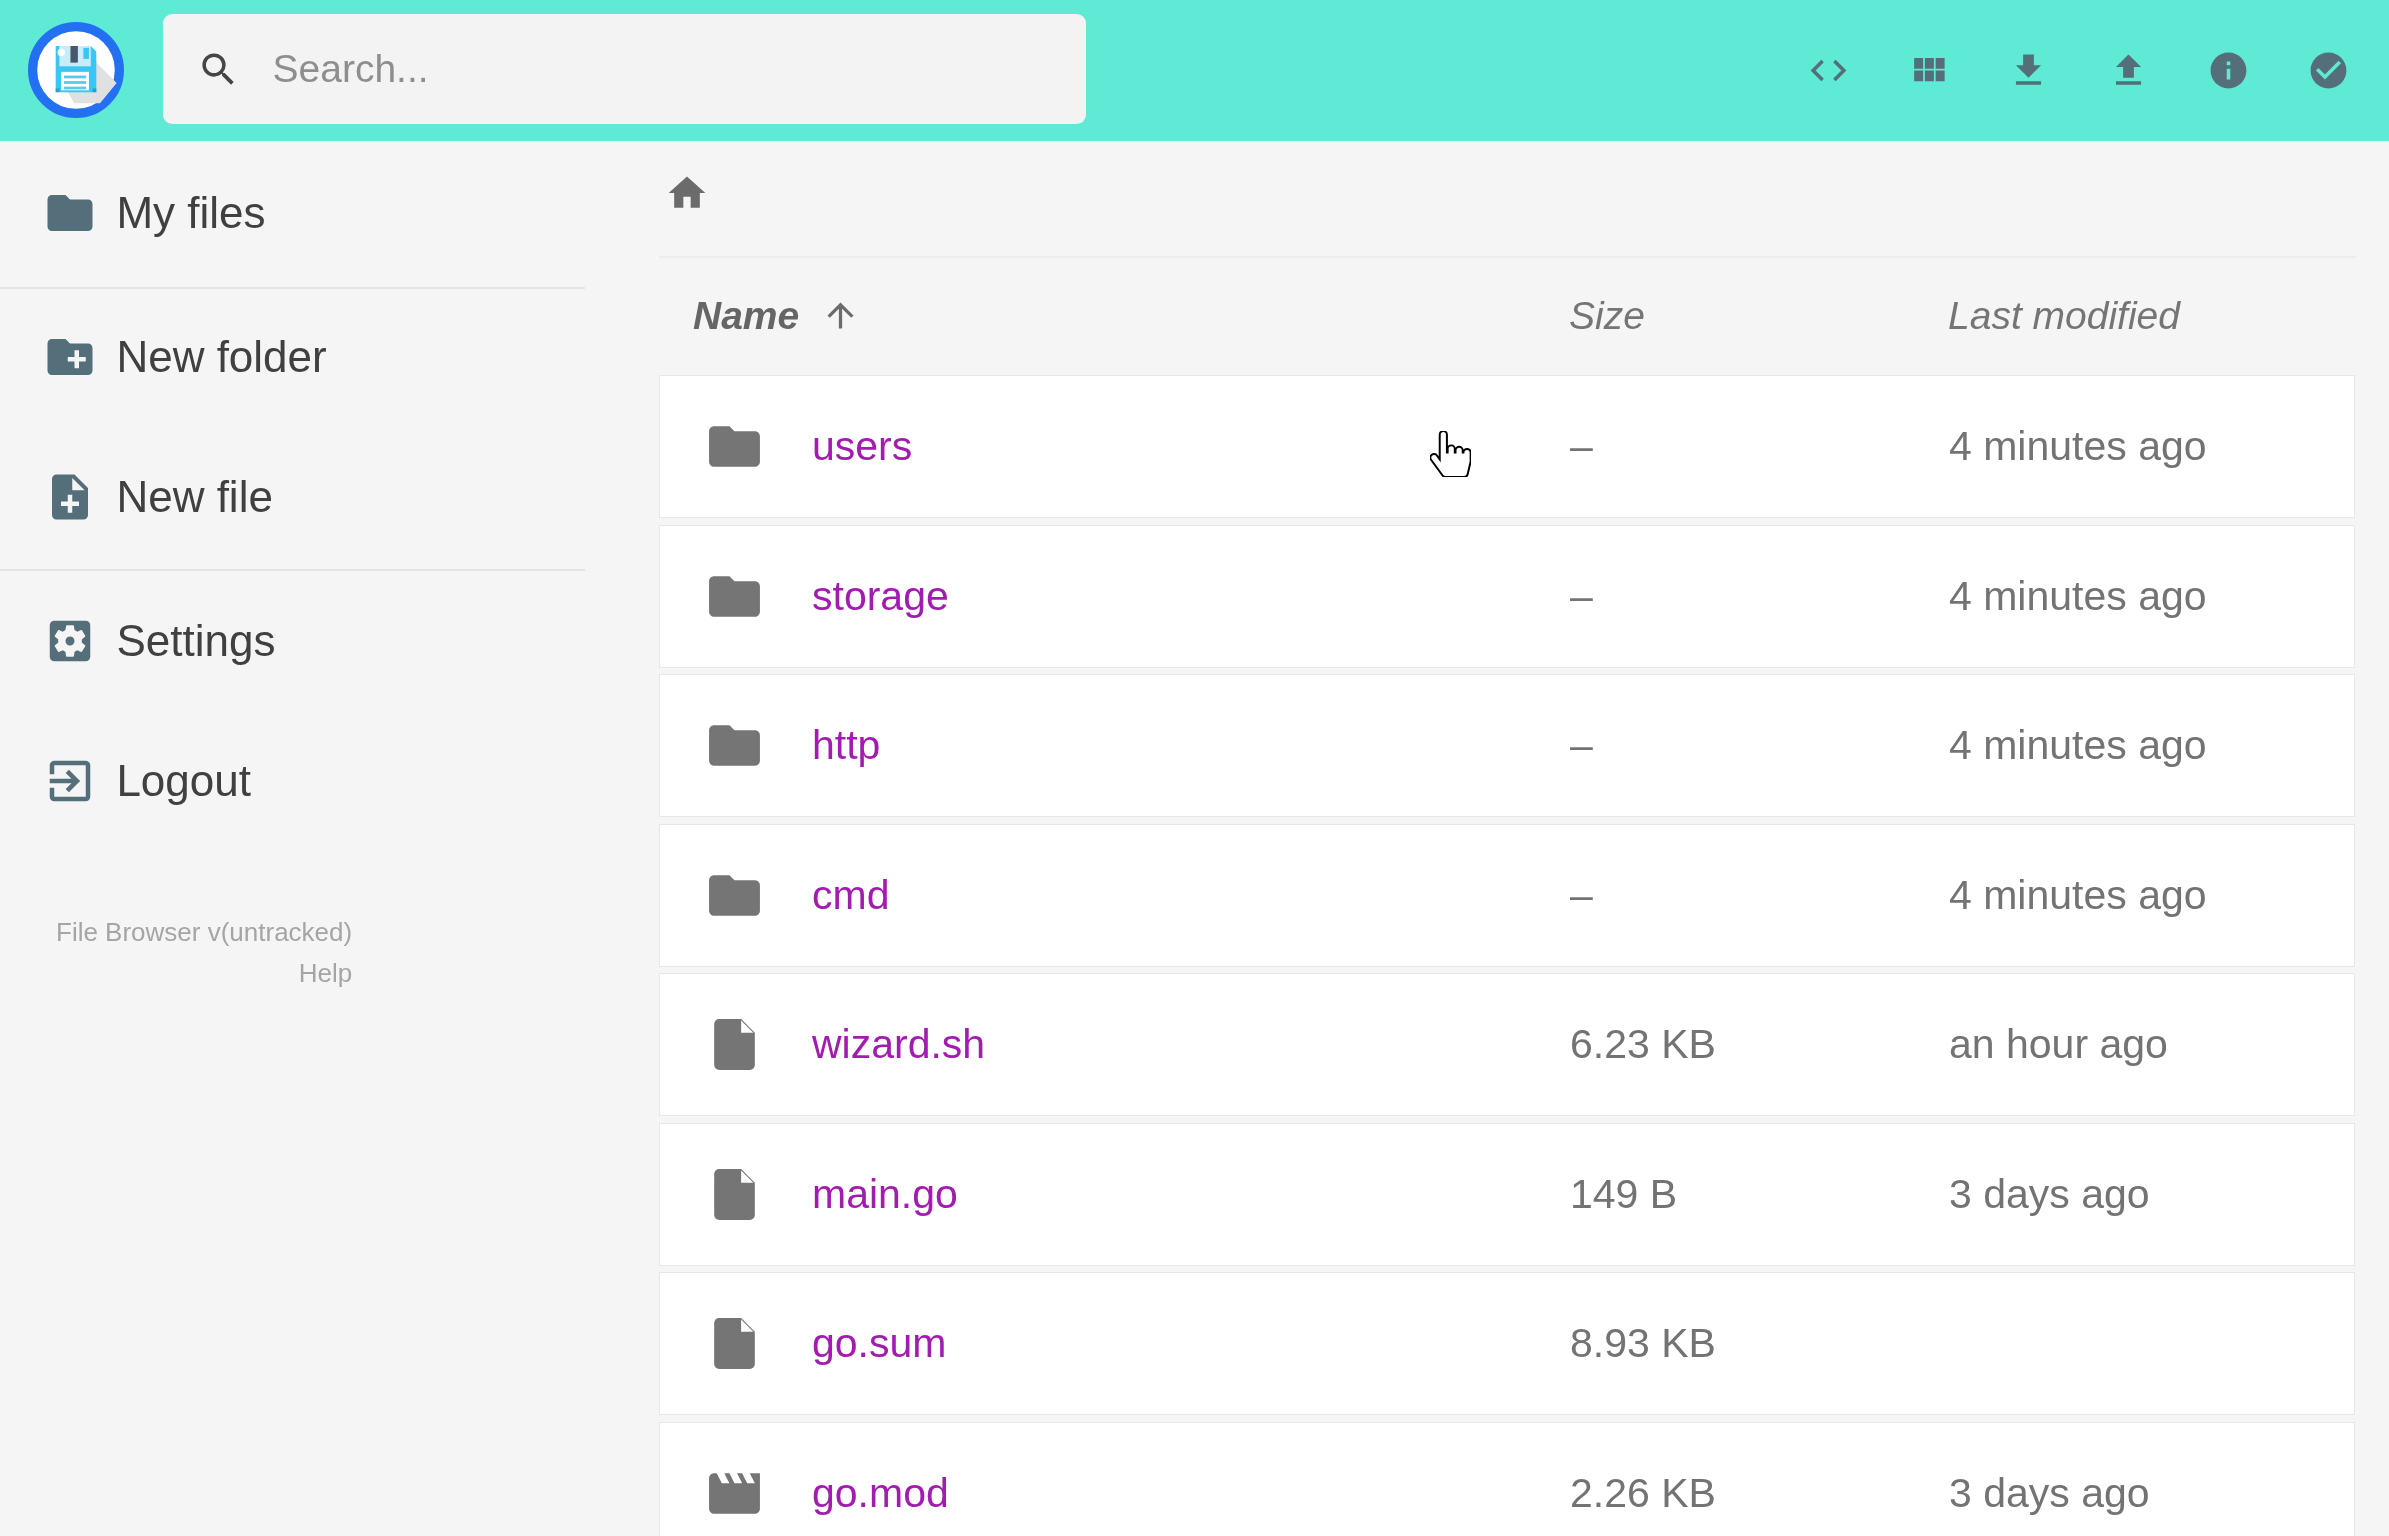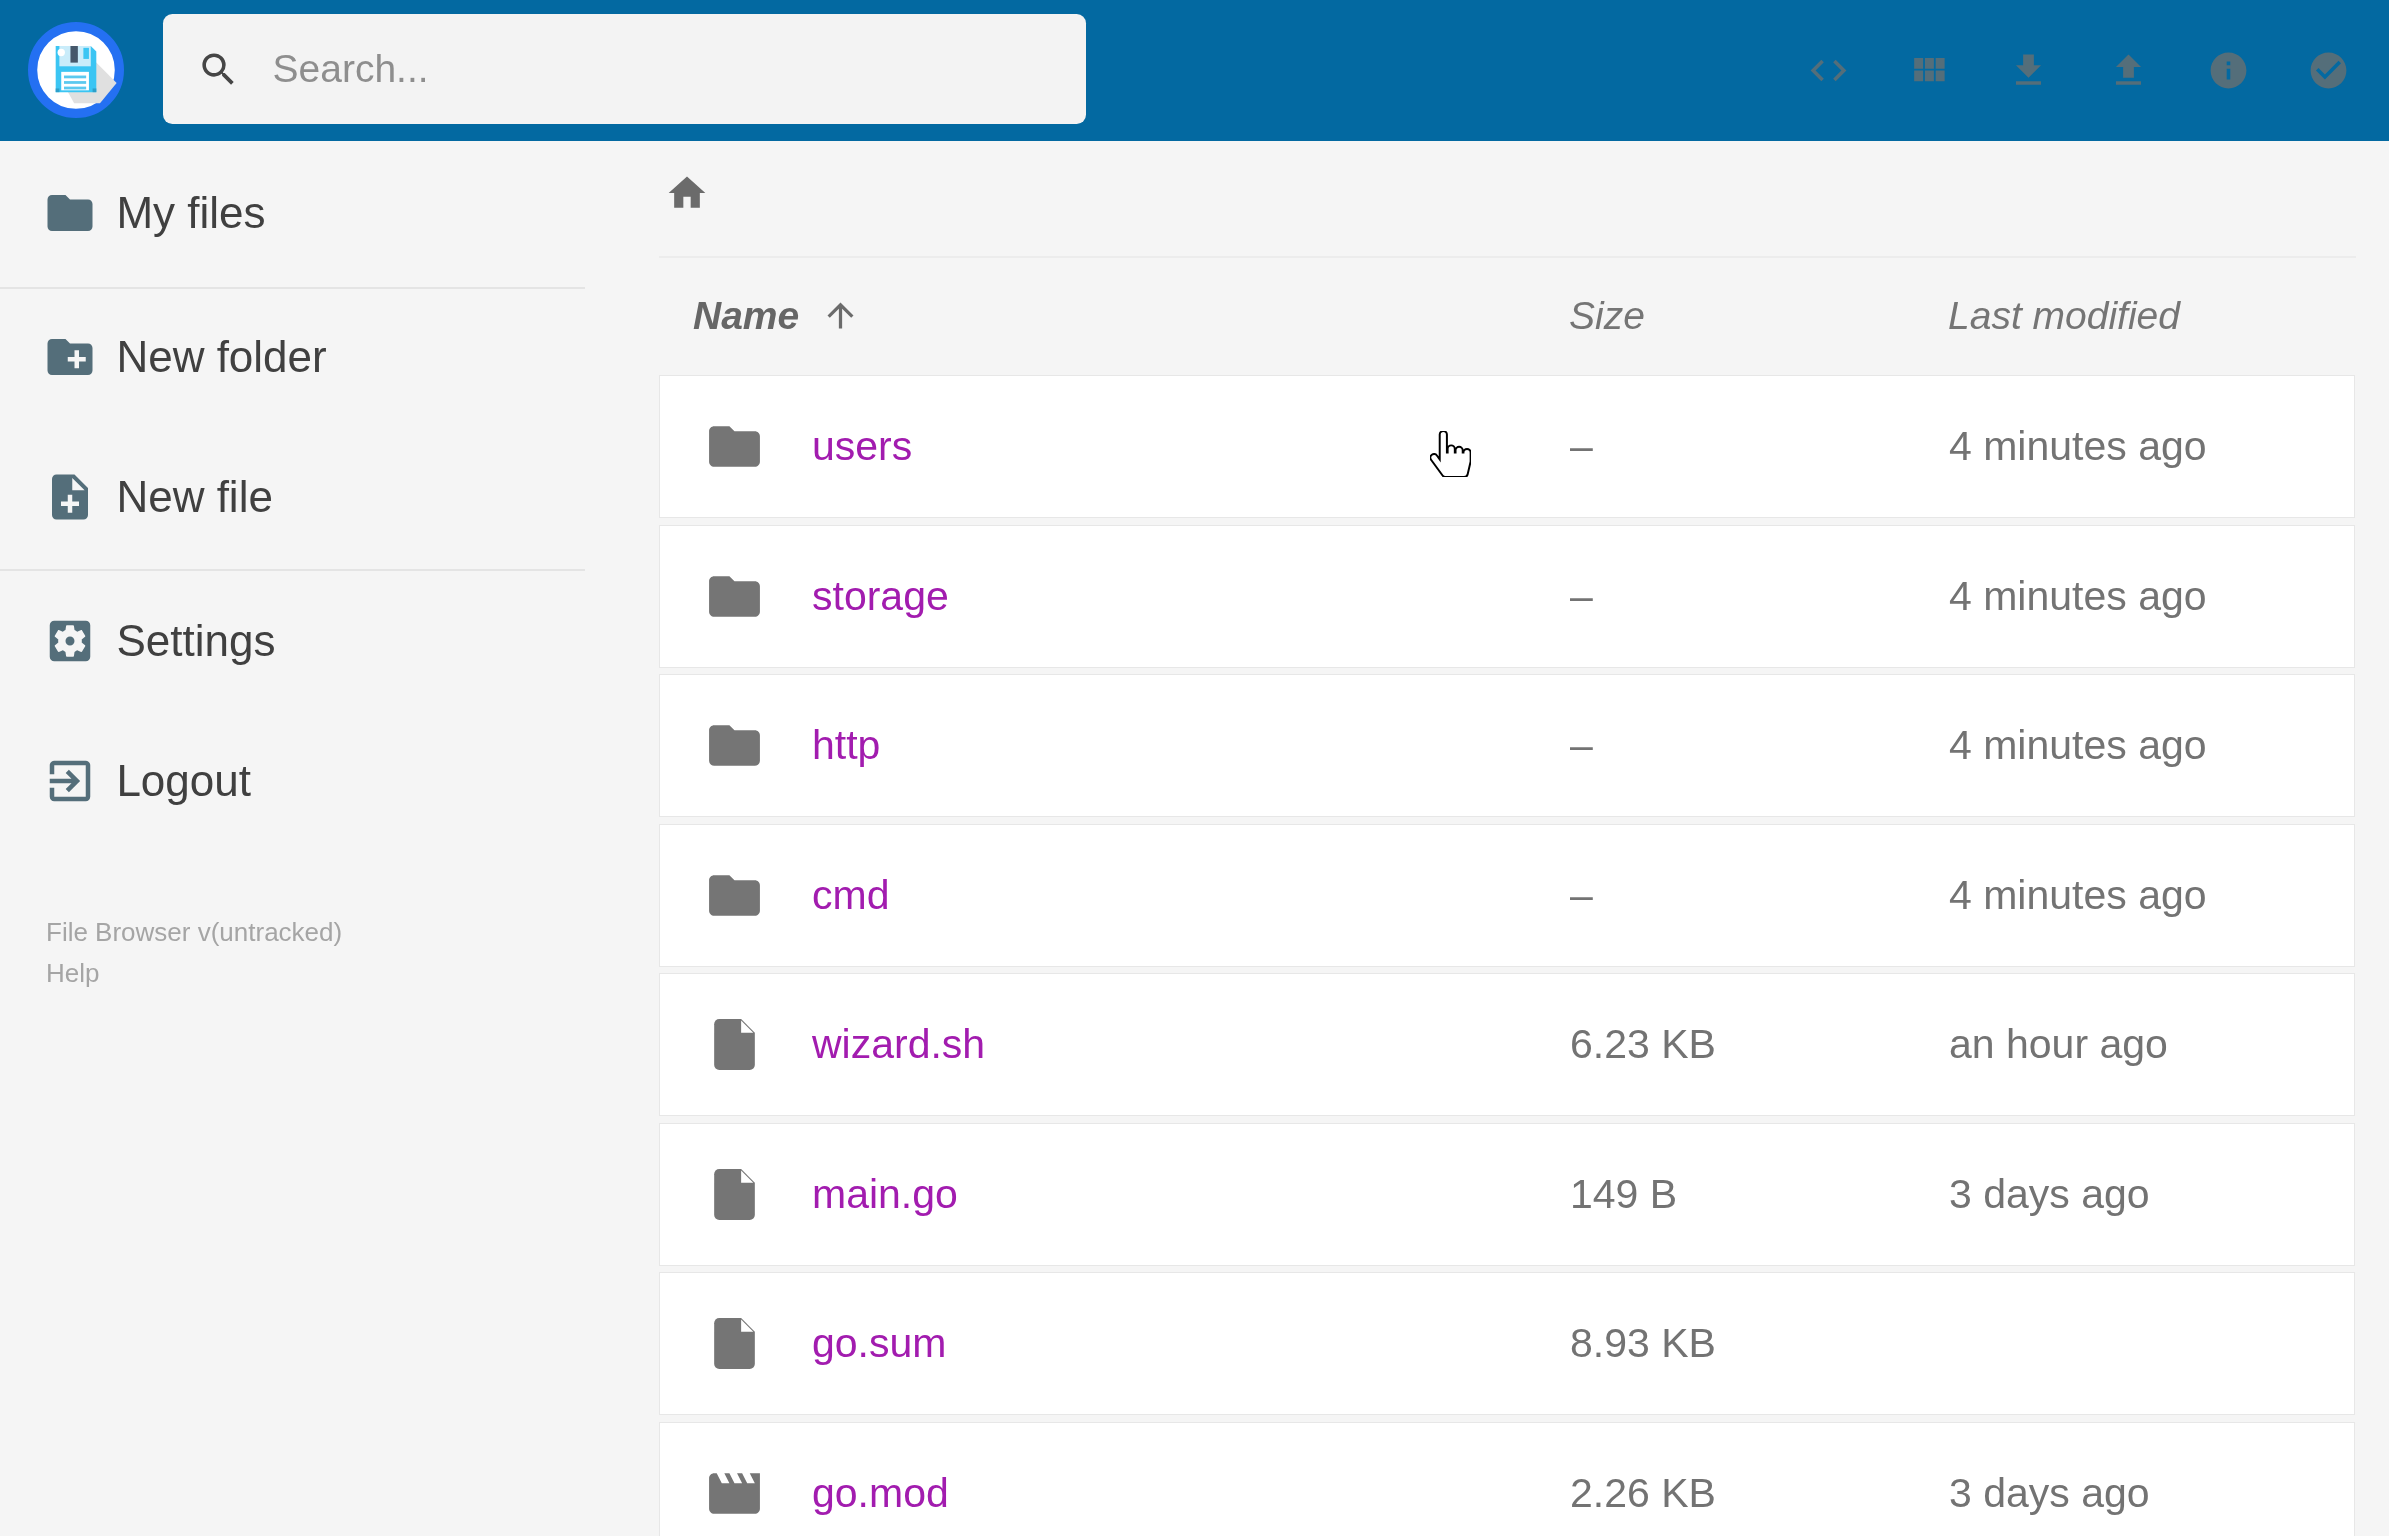--- a/index.html
+++ b/index.html
@@ -2,21 +2,21 @@
 <html style="font-size:15px"><head>
 <meta charset="utf-8">
 <style>
   html,body{margin:0;padding:0;background:#fff;}
   .page{position:relative;width:2389px;height:1536px;overflow:hidden;
         background:#f5f5f5;font-family:"Liberation Sans","DejaVu Sans",sans-serif;
         -webkit-font-smoothing:antialiased;}
   svg{display:block;}
 
   
-  .topbar{position:absolute;left:0;top:0;width:2389px;height:141px;background:#0369a1;}
+  .topbar{position:absolute;left:0;top:0;width:2389px;height:141px;background:#5eead4;}
   .logo-btn{position:absolute;left:28px;top:22px;width:96px;height:96px;border:none;
             background:transparent;padding:0;cursor:pointer;}
   .searchbox{position:absolute;left:163px;top:14px;width:923px;height:110px;
              background:#f3f3f3;border-radius:9.3px;display:flex;align-items:center;}
   .searchbox .mag{margin-left:34px;flex:0 0 auto;}
   .searchbox input{flex:1;margin-left:30.5px;margin-right:28px;border:none;outline:none;
                    background:transparent;font-family:inherit;font-size:39px;color:#444;}
   .searchbox input::placeholder{color:#8e8e8e;opacity:1;}
   .actions{position:absolute;right:11px;top:0;height:141px;display:flex;align-items:center;}
   .act-btn{width:100px;height:111px;border:none;background:transparent;padding:0;cursor:pointer;
@@ -24,21 +24,21 @@
   .act-btn svg{fill:#546e7a;}
 
   
   .sidebar{position:absolute;left:0;top:141px;width:585px;height:1396px;}
   .side-item{position:absolute;left:0;width:585px;height:54px;display:flex;align-items:center;
              background:transparent;border:none;padding:0 0 0 43px;box-sizing:border-box;
              cursor:pointer;font-family:inherit;}
   .side-item svg{fill:#546e7a;flex:0 0 auto;}
   .side-item .lbl{margin-left:19.4px;font-size:44px;color:#404040;white-space:nowrap;}
   .side-div{position:absolute;left:0;width:585px;height:1.9px;background:#e4e4e4;}
-  .credits{position:absolute;left:46px;top:771px;font-size:26px;color:#a5a5a5;line-height:41px;}
+  .credits{position:absolute;left:56px;top:771px;font-size:26px;color:#a5a5a5;line-height:41px;text-align:right;}
   .credits .help{cursor:pointer;}
 
   
   .crumb-home{position:absolute;left:661px;top:167px;width:52px;height:52px;border:none;
               background:transparent;padding:0;cursor:pointer;display:flex;align-items:center;justify-content:center;}
   .crumb-home svg{fill:#6b6b6b;}
   .main-div{position:absolute;left:659px;top:256px;width:1697px;height:1.9px;background:#ececec;}
 
   .grid3{display:grid;grid-template-columns:910px 379px 407px;align-items:center;}
   .list-head{position:absolute;left:659px;top:274px;width:1696px;height:83px;font-style:italic;}

